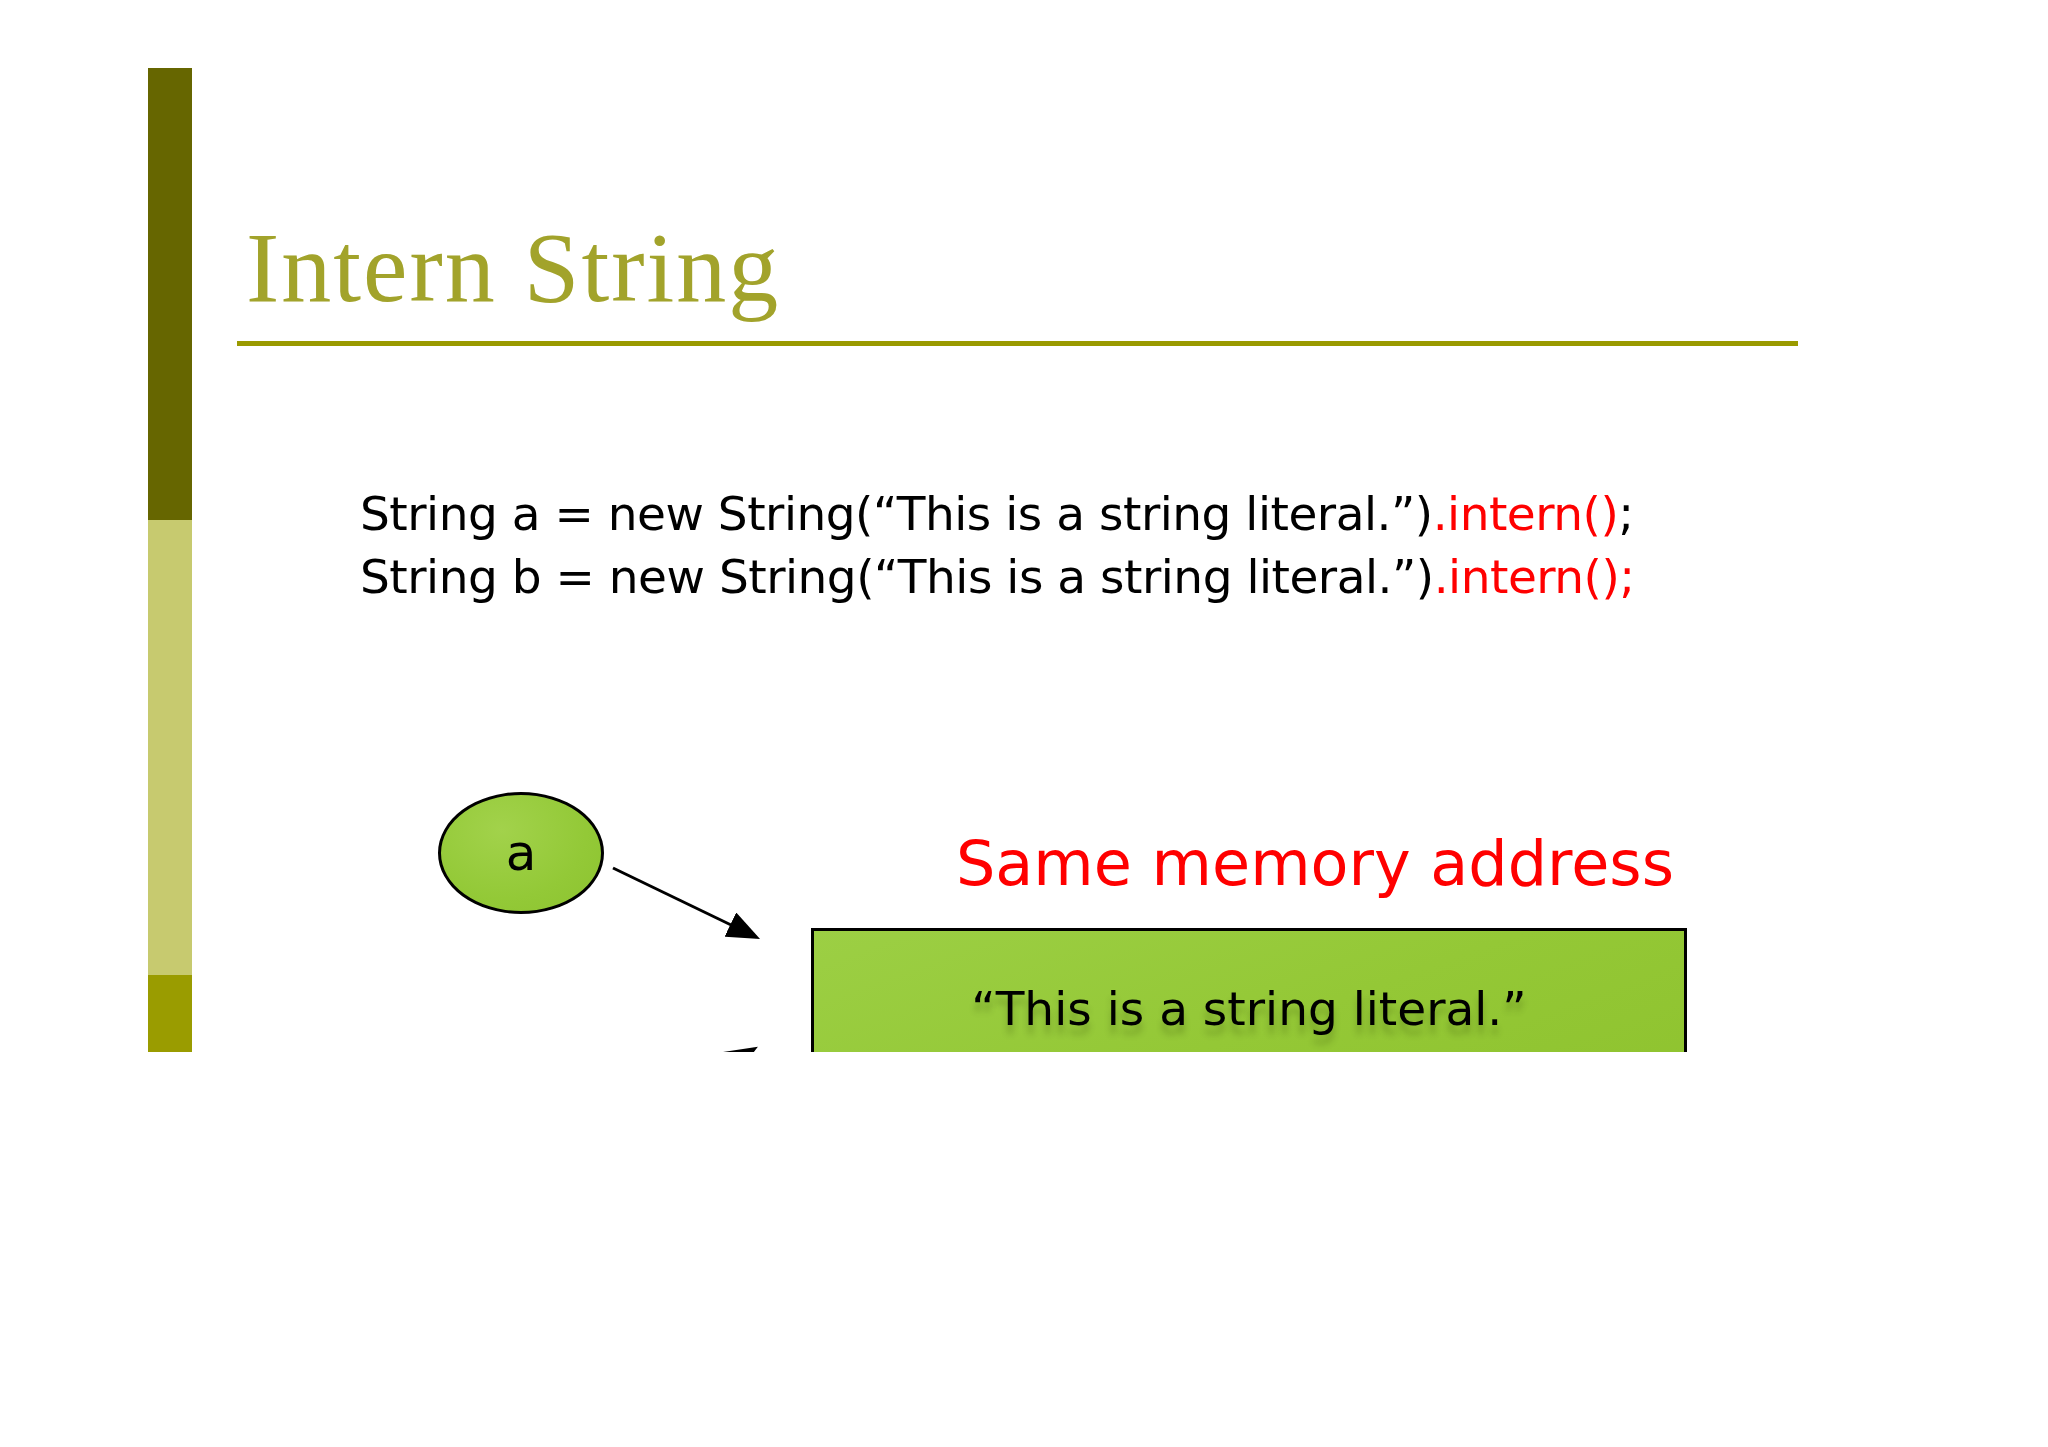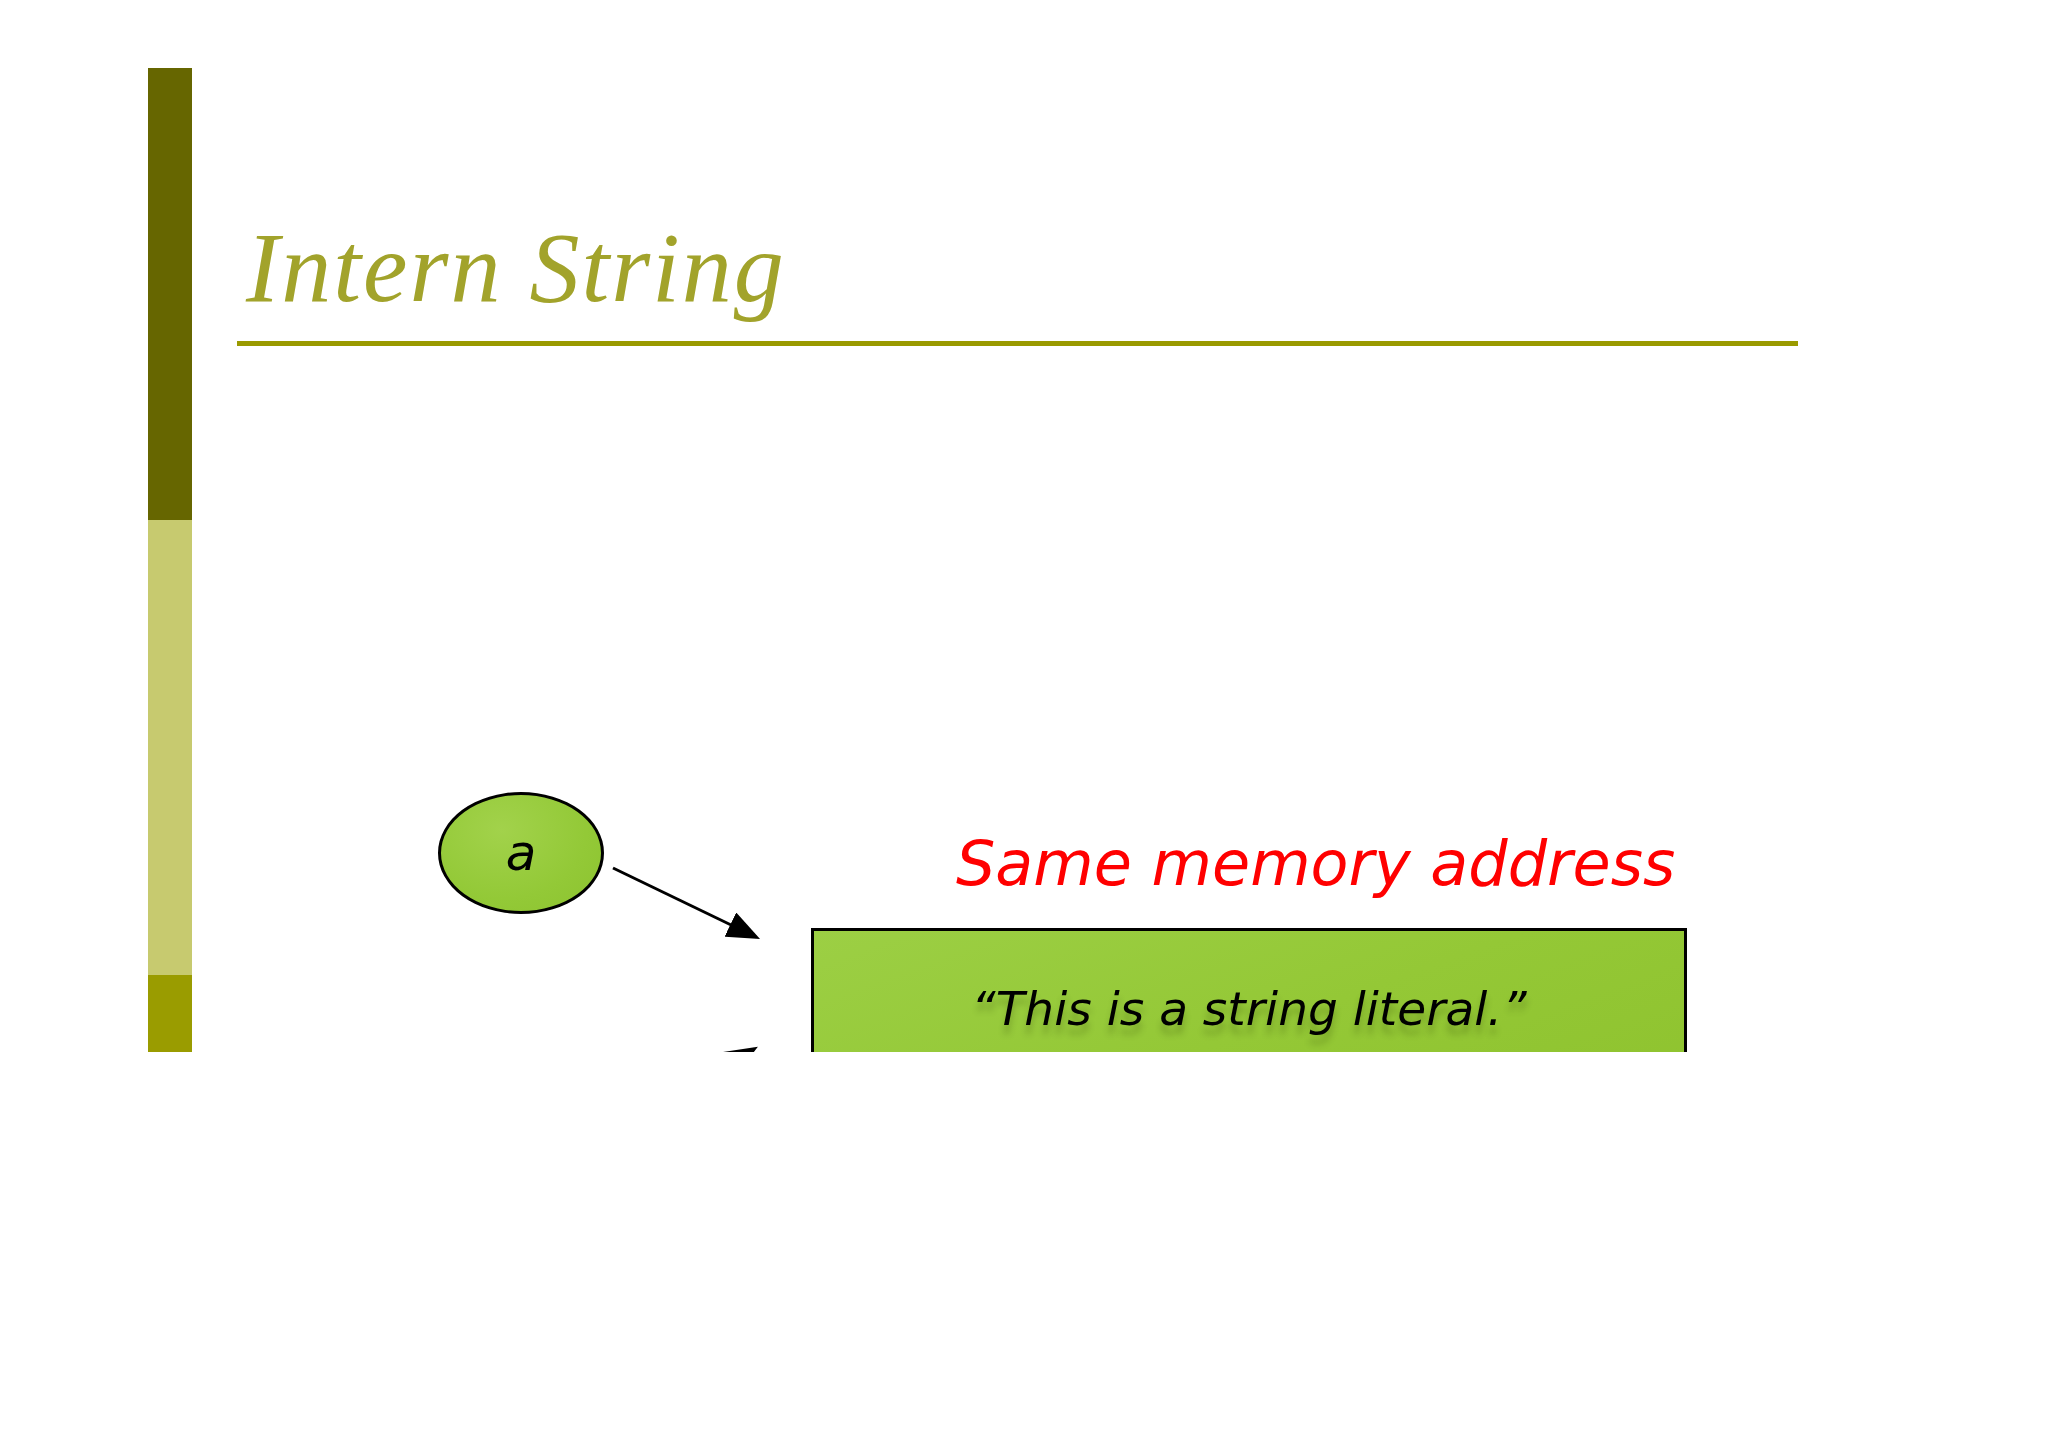--- a/index.html
+++ b/index.html
@@ -7,21 +7,20 @@
     padding: 0;
     background: #ffffff;
   }
   .slide {
     position: relative;
     width: 2048px;
     height: 1052px;
     background: #ffffff;
     overflow: hidden;
     font-family: "DejaVu Sans", "Liberation Sans", sans-serif;
-    font-style: italic;
   }
 
   
   .sidebar {
     position: absolute;
     left: 148px;
     top: 68px;
     width: 44px;
     height: 1365px;
     display: flex;
@@ -126,20 +125,24 @@
 
   <div class="sidebar">
     <div class="seg-dark"></div>
     <div class="seg-light"></div>
     <div class="seg-mid"></div>
   </div>
 
   <div class="title">Intern String</div>
   <div class="title-rule"></div>
 
+  <div class="code">
+    <div class="code-line"><span>String a = new String(“This is a string literal.”)</span><span class="red">.intern()</span><span>;</span></div>
+    <div class="code-line"><span>String b = new String(“This is a string literal.”)</span><span class="red">.intern();</span></div>
+  </div>
 
   <div class="same-memory">Same memory address</div>
 
   <div class="ellipse ellipse-a">
     <span>a</span>
   </div>
 
   <div class="ellipse ellipse-b">
     <span>b</span>
   </div>

